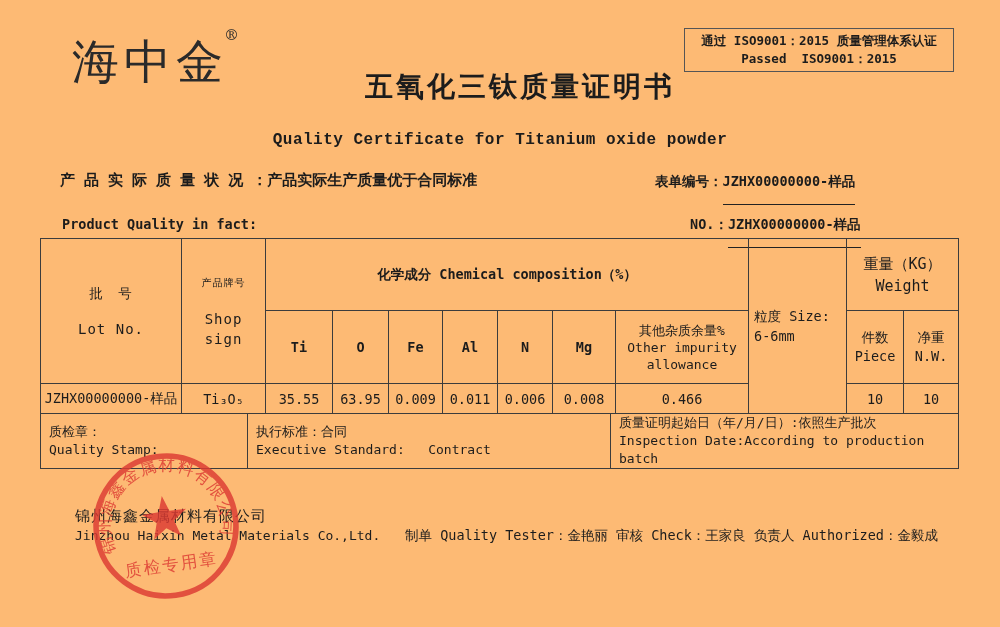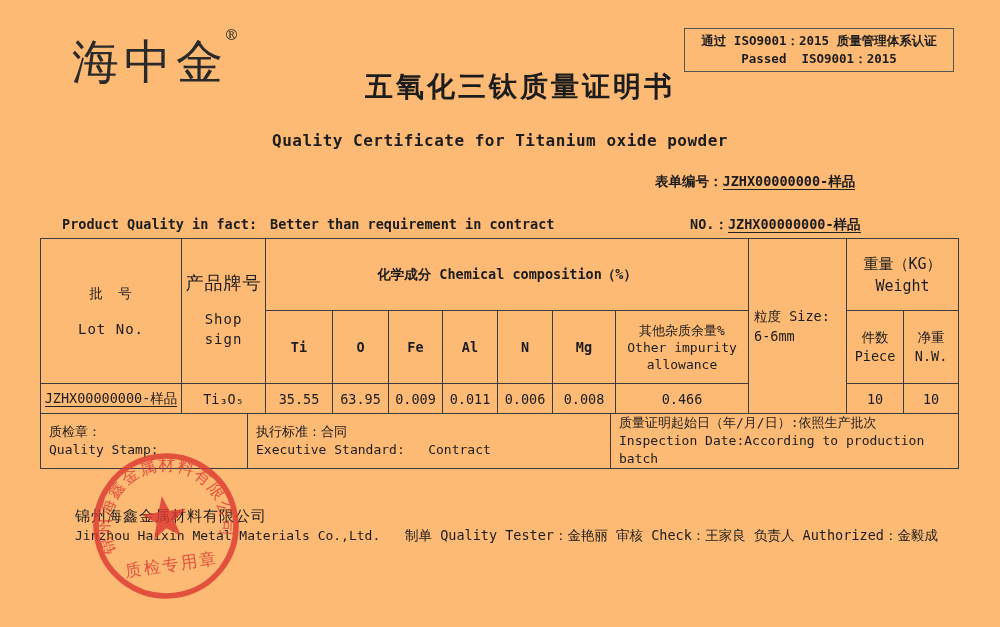--- a/index.html
+++ b/index.html
@@ -1,32 +1,32 @@
 <!DOCTYPE html>
 <html><head>
 <meta charset="utf-8">
 <style>
   html,body{margin:0;padding:0;background:#fff;}
   .page{position:relative;width:1000px;height:627px;background:#fdba74;overflow:hidden;
         font-family:"DejaVu Sans Mono","Liberation Mono",monospace;color:#1c1c1c;}
   .pre{white-space:pre;}
-  .u{border-bottom:1px solid #222;padding-bottom:0px;}
+  .u{border-bottom:1px solid #222;padding-bottom:15px;}
 
   .logo{position:absolute;left:72px;top:26px;font-family:"DejaVu Serif","Liberation Serif",serif;
         font-size:47px;letter-spacing:5px;color:#2a2a2a;}
   .logo sup{font-size:15px;letter-spacing:0;vertical-align:38px;margin-left:-4px;}
 
   .iso-box{position:absolute;left:684px;top:28px;width:256px;border:1px solid #555;
            padding:3px 6px;text-align:center;font-size:12.5px;font-weight:600;line-height:18px;}
 
   .title-zh{position:absolute;left:0;top:68px;width:1000px;text-align:center;
             transform:translateX(20px);font-family:"DejaVu Sans","Liberation Sans",sans-serif;
             font-size:28px;font-weight:700;letter-spacing:3px;}
   .title-en{position:absolute;left:0;top:131px;width:1000px;text-align:center;
-            font-size:16px;font-weight:700;letter-spacing:0.5px;}
+            font-size:16px;font-weight:700;letter-spacing:0.5px;font-family:Liberation Mono, monospace;}
 
   .info1{position:absolute;left:60px;top:171px;font-size:15px;font-weight:600;}
   .info1-right{position:absolute;left:655px;top:173px;font-size:13.5px;font-weight:600;}
   .info2-label{position:absolute;left:62px;top:216px;font-size:13.5px;font-weight:700;}
   .info2-value{position:absolute;left:270px;top:216px;font-size:13.5px;font-weight:600;}
   .info2-right{position:absolute;left:690px;top:216px;font-size:13.5px;font-weight:600;}
 
   table.t{position:relative;border-collapse:collapse;table-layout:fixed;width:918px;}
   .tables{position:absolute;left:40px;top:238px;width:918px;}
   table.t td{border:1px solid #3c3c3c;text-align:center;vertical-align:middle;
@@ -68,26 +68,28 @@
   </div>
 
   <div class="iso-box">
     <div class="pre">通过 ISO9001：2015 质量管理体系认证</div>
     <div class="pre">Passed  ISO9001：2015</div>
   </div>
 
   <div class="title-zh">五氧化三钛质量证明书</div>
   <div class="title-en">Quality Certificate for Titanium oxide powder</div>
 
+  <div class="info1">
+    <span>产 品 实 际 质 量 状 况 ：</span><span>产品实际生产质量优于合同标准</span>
+  </div>
   <div class="info1-right">
     <span>表单编号：</span><span class="u">JZHX00000000-样品</span>
   </div>
 
   <div class="info2-label">Product Quality in fact:</div>
-  <div class="info2-value">Better than requirement in contract</div>
   <div class="info2-right">
     <span>NO.：</span><span class="u">JZHX00000000-样品</span>
   </div>
 
   <div class="tables">
     <table class="t t1">
       <colgroup>
         <col style="width:141px">
           <col style="width:84px">
           <col style="width:67px">
@@ -102,21 +104,21 @@
           <col style="width:55px">
       </colgroup>
       <tbody>
           <tr class="r1">
         <td rowspan="2" class="hdr-2line lot-hdr">
           <div>批　号</div>
           <div class="gap"></div>
           <div class="en">Lot No.</div>
         </td>
         <td rowspan="2" class="hdr-2line lot-hdr">
-          <div style="font-size:18px">产品牌号</div>
+          <div style="font-size:10px">产品牌号</div>
           <div class="gap"></div>
           <div class="en">Shop sign</div>
         </td>
         <td colspan="7" class="chem-hdr">化学成分 Chemical composition（%）</td>
         <td rowspan="3" class="size-cell">
           <div>粒度 Size:</div>
           <div>6-6mm</div>
         </td>
         <td colspan="2" class="wt-hdr">
           <div>重量（KG）</div>

